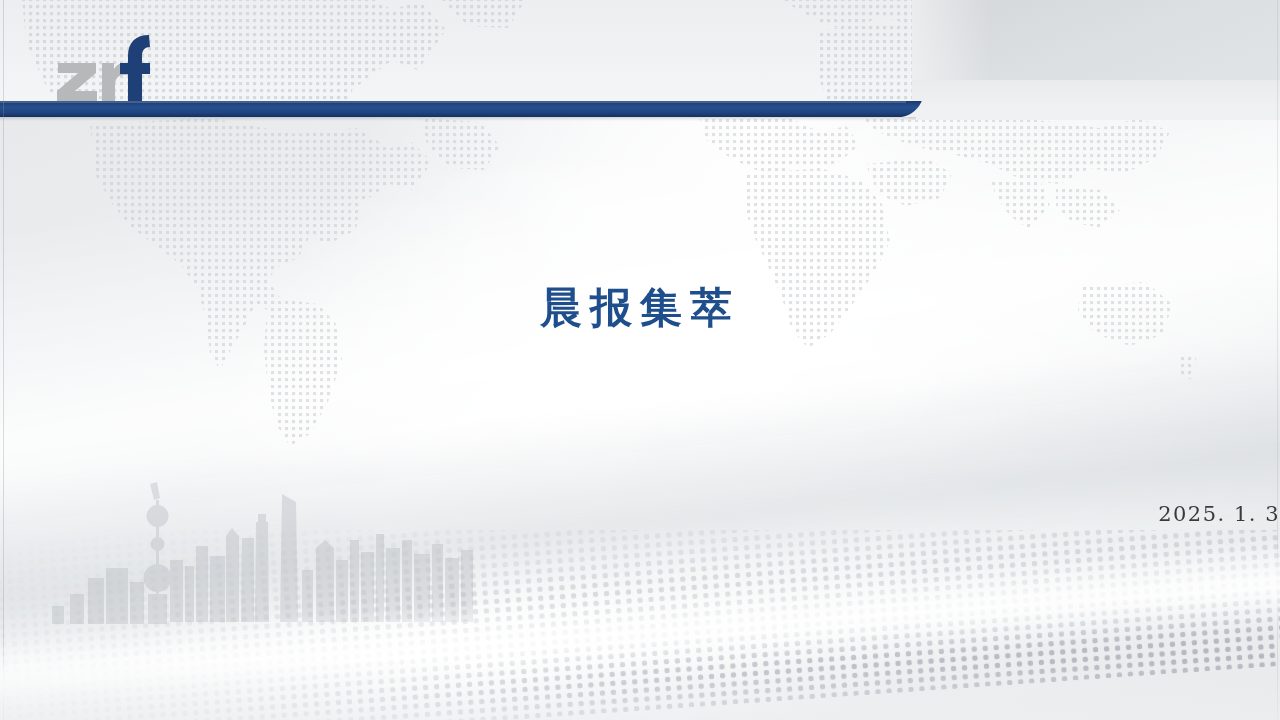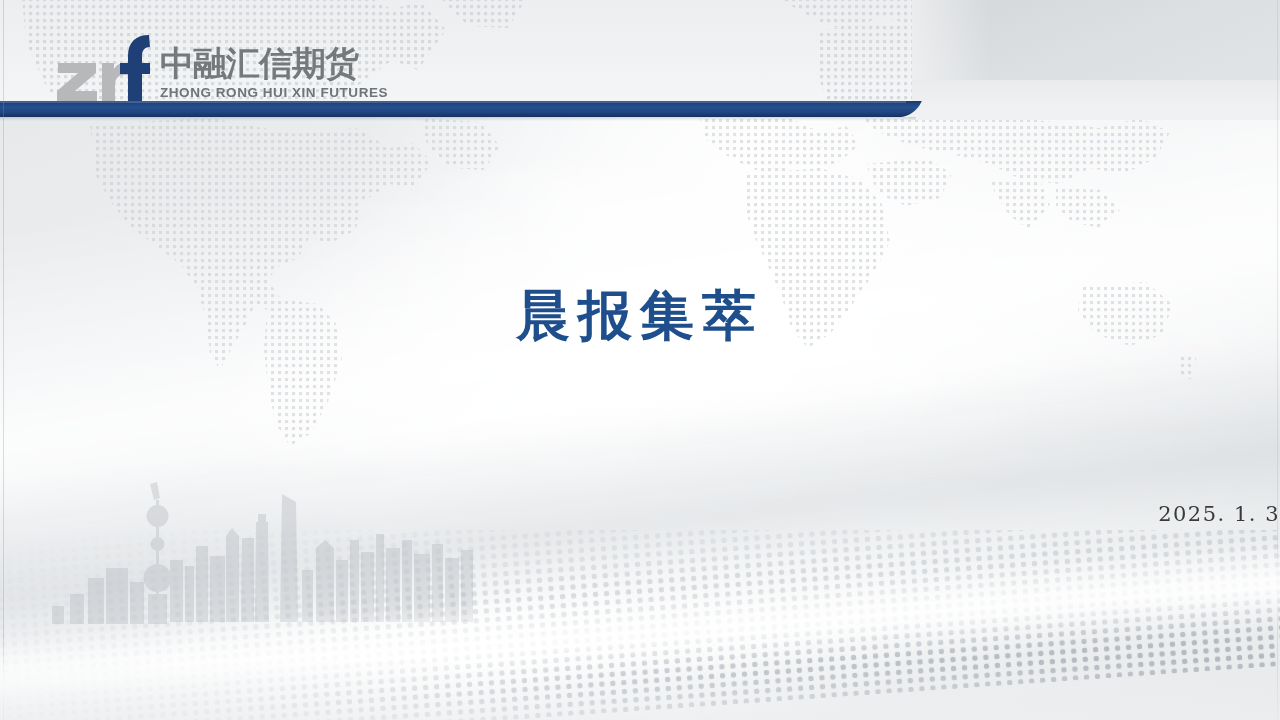--- a/index.html
+++ b/index.html
@@ -273,21 +273,21 @@
   }
 
   
   .title {
     position: absolute;
     left: 0;
     top: 280px;
     width: 1280px;
     text-align: center;
     font-family: "DejaVu Serif", "Liberation Serif", serif;
-    font-size: 54px;
+    font-size: 42px;
     font-weight: bold;
     letter-spacing: 8px;
     color: #1f4e8c;
     text-shadow: 0 1px 1px rgba(255,255,255,0.85);
   }
 
   .date {
     position: absolute;
     left: 0;
     top: 502px;
@@ -438,25 +438,19 @@
 
       <g fill="#b6b8ba">
         <path d="M46,28 L58,28 L58,34 C61,29 66,27 72,28 L72,40 C64,39 59,42 59,50 L59,66 L46,66 Z"></path>
       </g>
 
       <g fill="#1f3f77">
         <path d="M93,0 C80,0 72,7 72,21 L72,28 L64,28 L64,39 L72,39 L72,66 L86,66 L86,39 L94,39 L94,28 L86,28 L86,21 C86,15 89,12 94,12 Z"></path>
       </g>
     </svg>
 
-    <div class="logo-text">
-      <svg class="logo-cn" width="218" height="40" viewBox="0 0 218 40" xmlns="http://www.w3.org/2000/svg" aria-hidden="true">
-        <text x="0" y="32" font-family="'DejaVu Sans','Liberation Sans',sans-serif" font-size="34" font-weight="bold" letter-spacing="-1" fill="#76797c">中融汇信期货</text>
-      </svg>
-      <div class="logo-en">ZHONG RONG HUI XIN FUTURES</div>
-    </div>
   </div>
 
   <div class="title">晨报集萃</div>
 
   <div class="date">2025. 1. 3</div>
 
 </div>
 
 </body></html>

